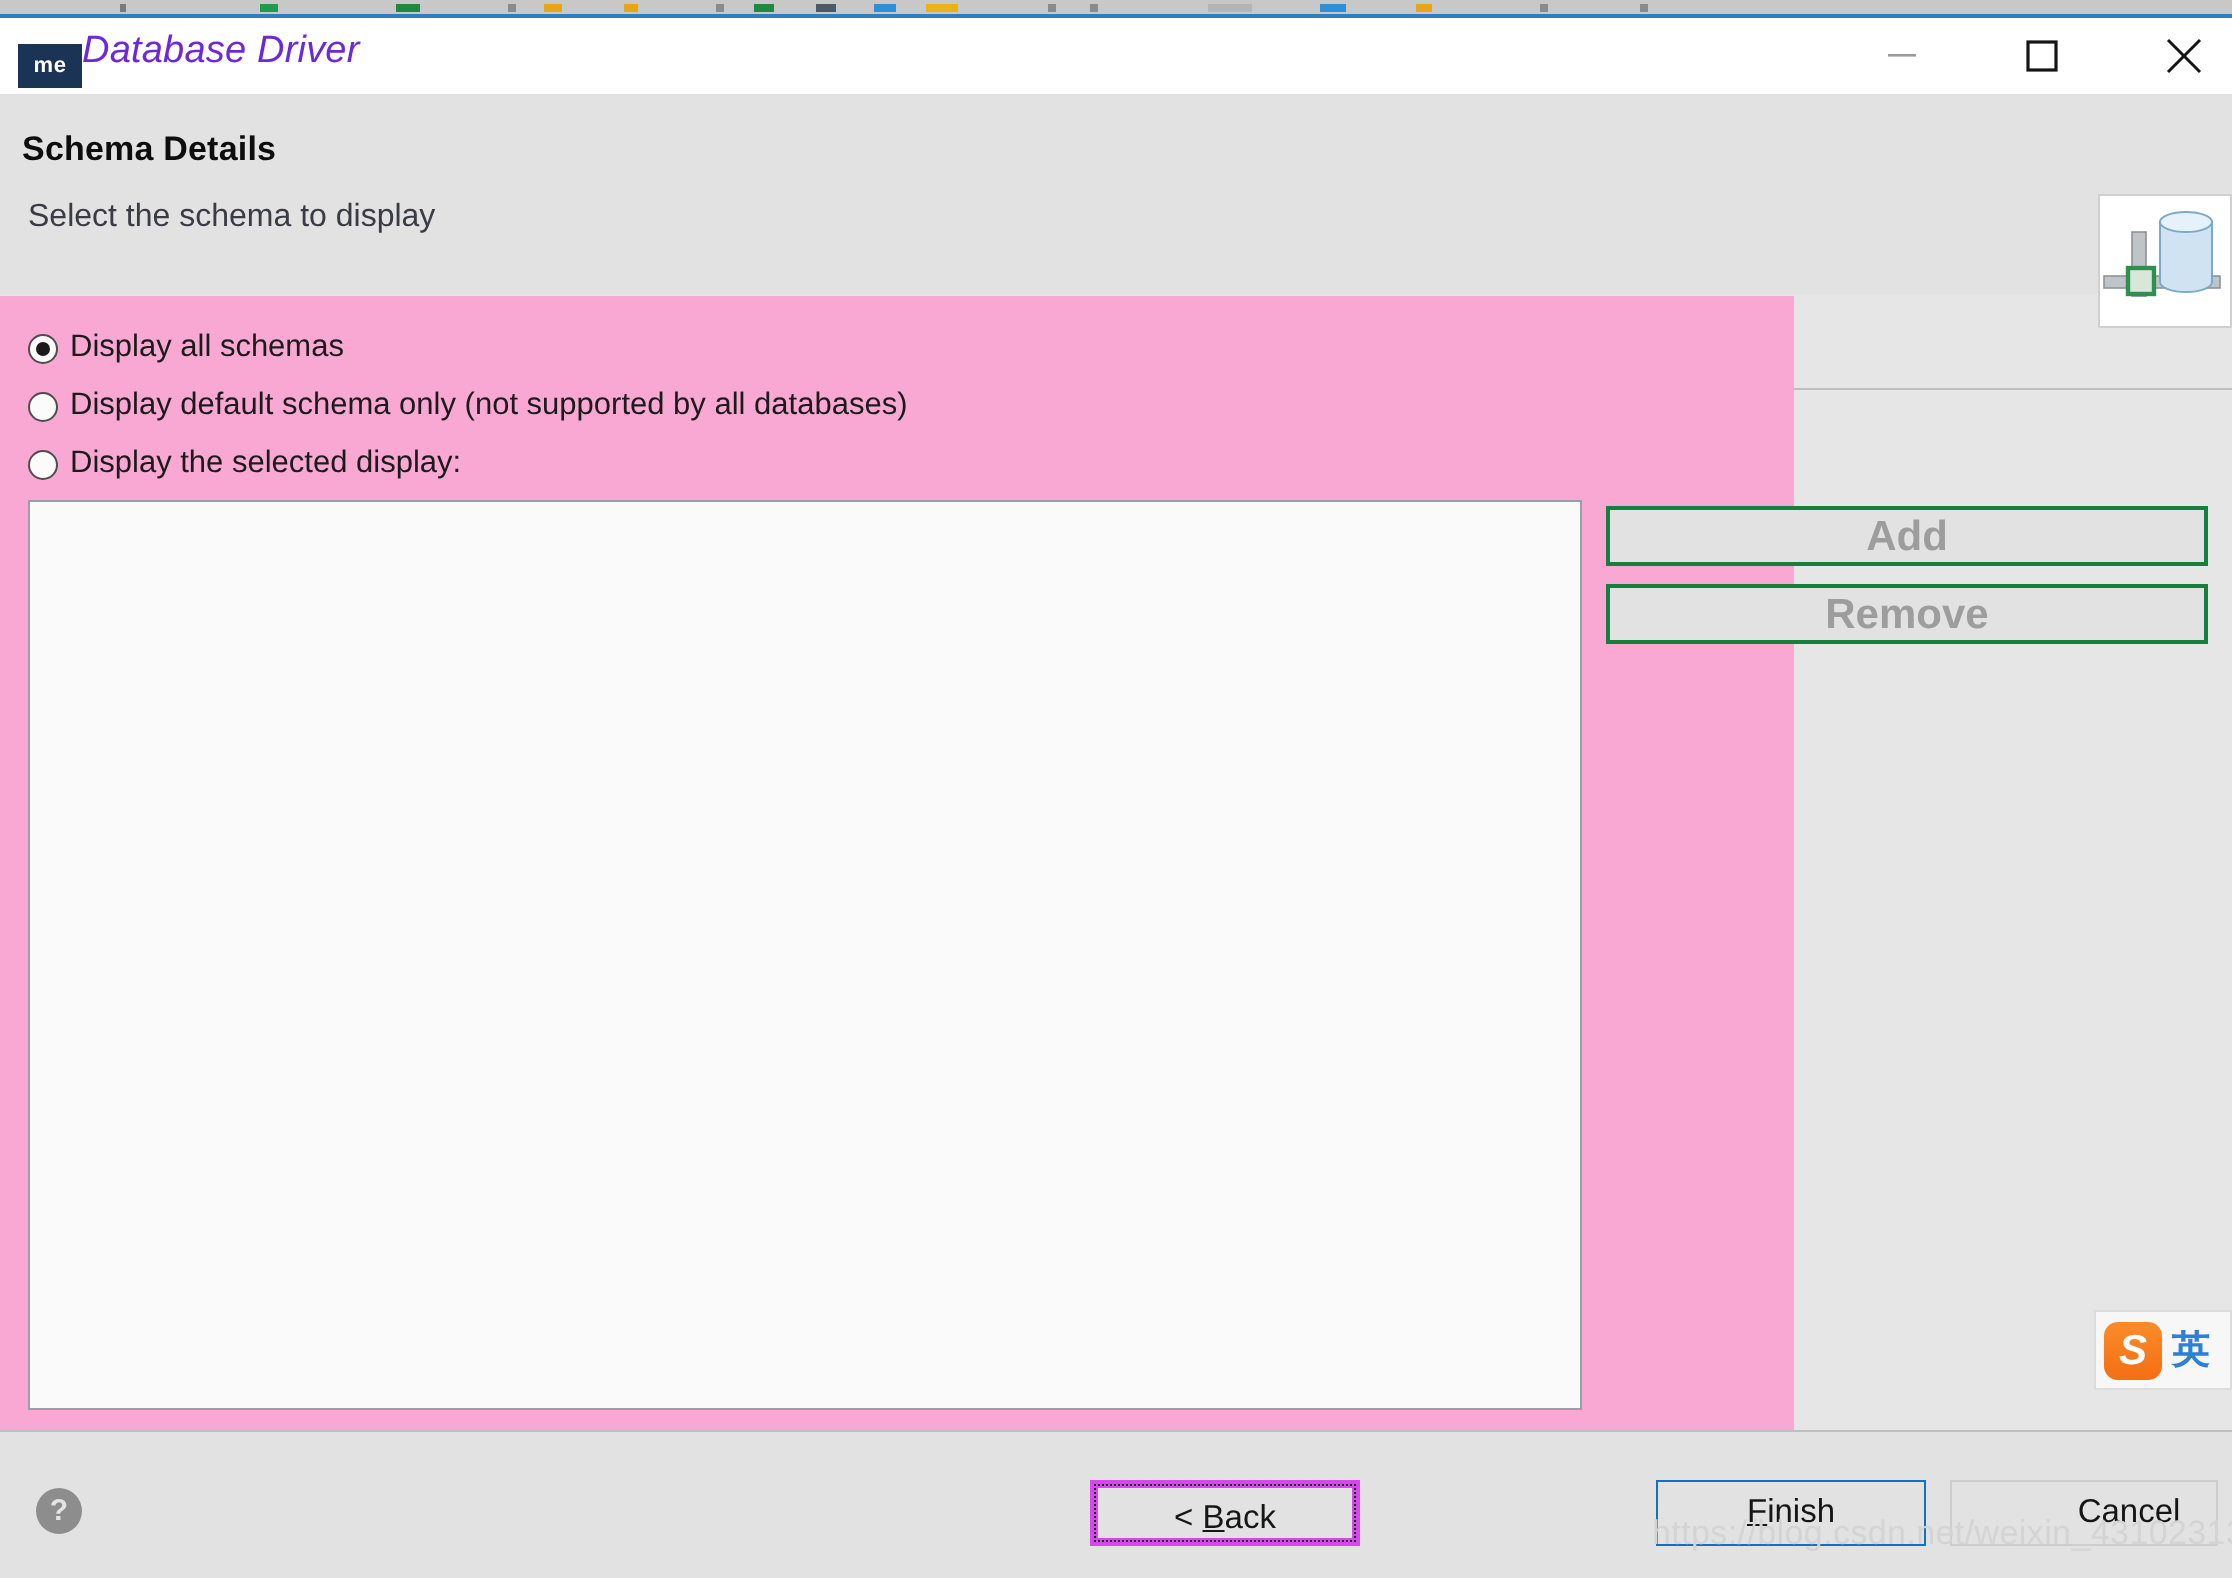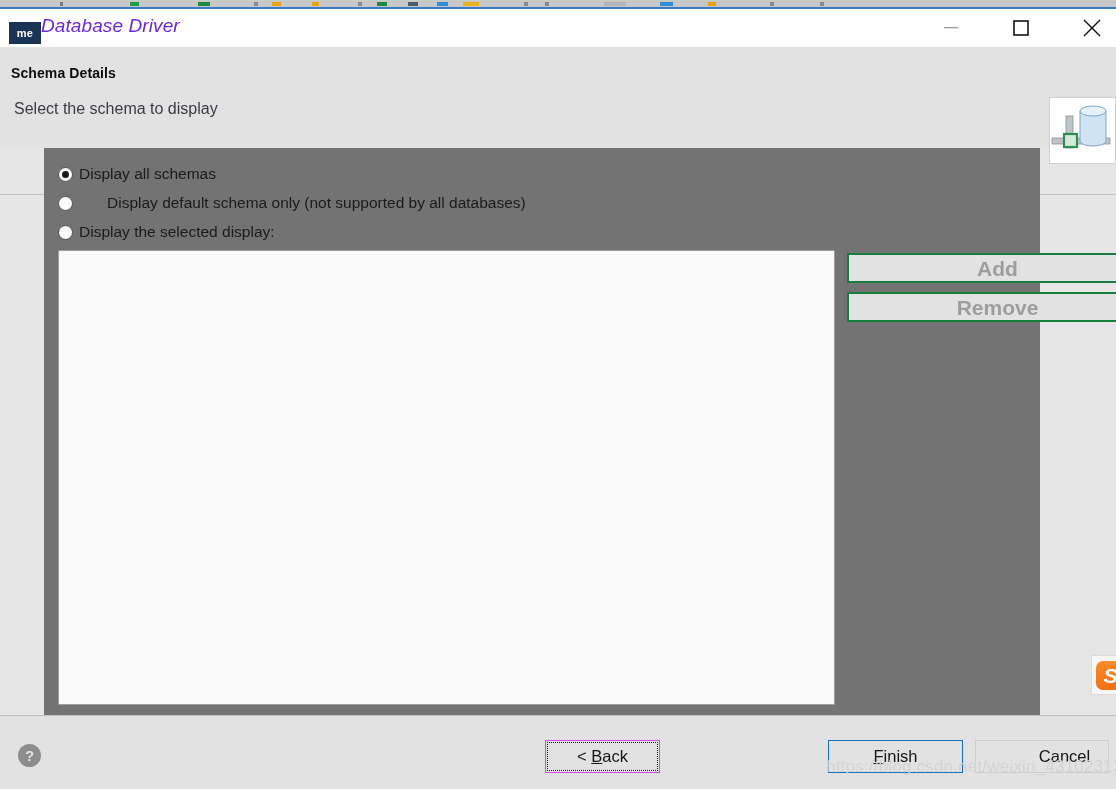--- a/index.html
+++ b/index.html
@@ -87,21 +87,21 @@
   
   .page-header {
     position: absolute;
     left: 0; top: 47px;
     width: 1116px; height: 100px;
     background: #e2e2e2;
   }
   .header-title {
     position: absolute;
     left: 11px; top: 18px;
-    font-size: 14px;
+    font-size: 17px;
     font-weight: bold;
     color: #0d0d0d;
     letter-spacing: 0.1px;
   }
   .header-subtitle {
     position: absolute;
     left: 14px; top: 53px;
     font-size: 16px;
     color: #3b3b46;
   }
@@ -117,35 +117,34 @@
     position: absolute;
     left: 0; top: 147px;
     width: 1116px; height: 1px;
     background: #bfbfbf;
   }
 
   
   .body-area {
     position: absolute;
     left: 0; top: 148px;
-    width: 996px; height: 567px;
-    background: #737373;
-    margin-left: 44px;
+    width: 897px; height: 567px;
+    background: #f9a8d4;
   }
 
   .radio-row {
     position: absolute;
     left: 14px;
     height: 22px;
     display: flex;
     align-items: center;
     cursor: default;
   }
   .radio-row.r0 { top: 15px; }
-  .radio-row.r1 { top: 44px; gap: 28px; }
+  .radio-row.r1 { top: 44px; }
   .radio-row.r2 { top: 73px; }
 
   .radio-mark {
     position: relative;
     width: 15px; height: 15px;
     border-radius: 50%;
     border: 1.4px solid #4d4d4d;
     background: #fbfbfb;
     box-sizing: border-box;
     flex: 0 0 auto;
@@ -258,22 +257,22 @@
     border: 1px solid #cdcdcd;
     box-sizing: border-box;
     font-size: 16.5px;
     color: #161616;
     text-align: center;
     line-height: 31px;
     cursor: default;
   }
   .fbtn .u { text-decoration: underline; }
   .fbtn-back {
-    left: 545px; width: 115px;
-    border: 1px solid #d946ef;
+    left: 545px; width: 135px;
+    border: 4px solid #d946ef;
     outline: 1px dotted #1c1c1c;
     outline-offset: -3px;
   }
   .fbtn-next {
     left: 683px; width: 135px;
     color: #a3a3a3;
   }
   .fbtn-finish {
     left: 828px; width: 135px;
     border: 1.6px solid #1670c2;

